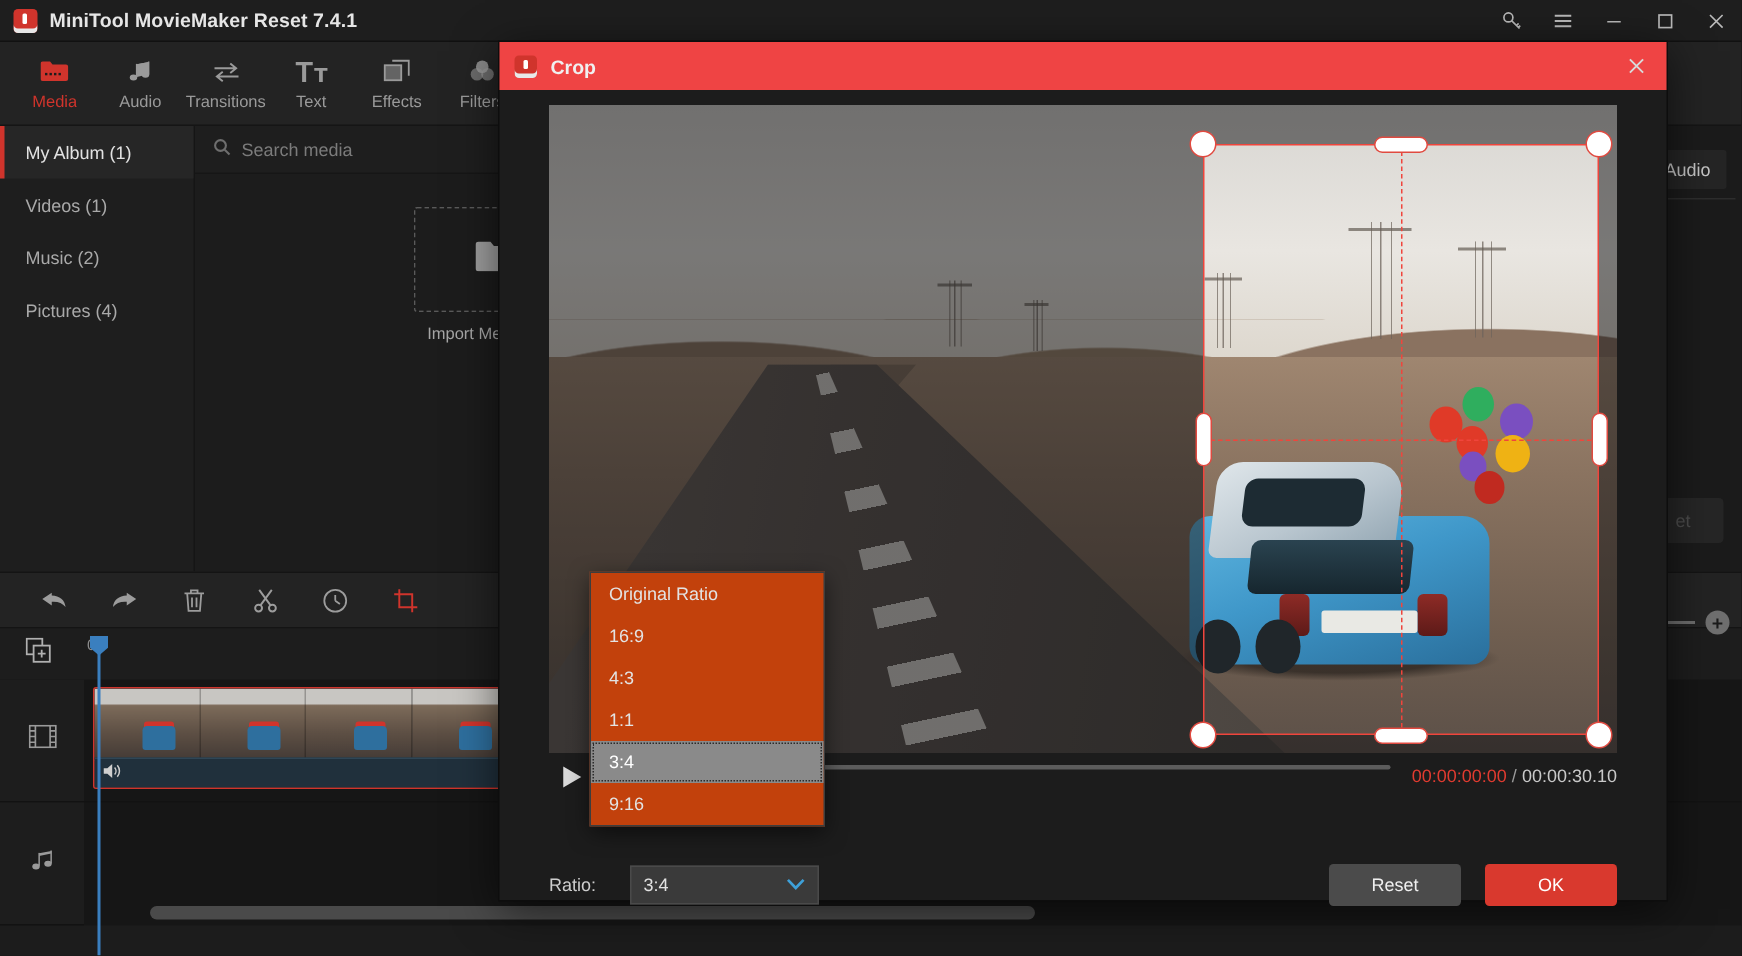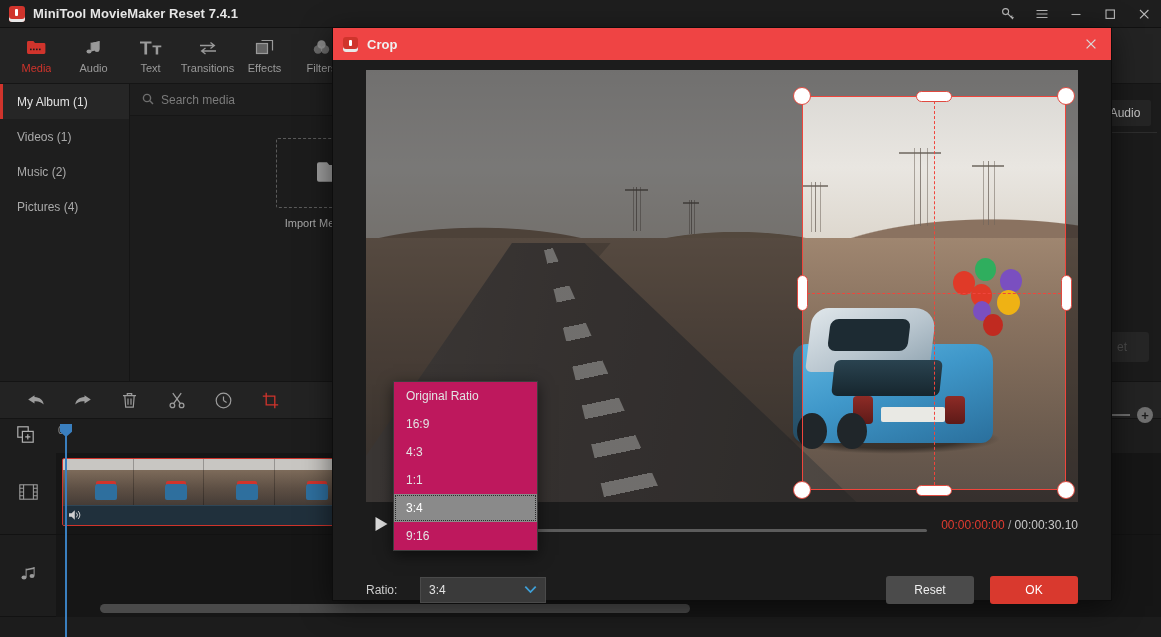--- a/index.html
+++ b/index.html
@@ -336,22 +336,22 @@
     position:absolute; width:36px; height:11px; border-radius:6px;
     background:#fff; border:1px solid #e04a40; z-index:16;
   }
   .hedge-v {
     position:absolute; width:11px; height:36px; border-radius:6px;
     background:#fff; border:1px solid #e04a40; z-index:16;
   }
 
   
   .cd-transport {
-    position:absolute; left:33px; top:470px; width:712px; height:34px;
-    display:flex; align-items:flex-end;
+    position:absolute; left:33px; top:482px; width:712px; height:34px;
+    display:flex; align-items:flex-start;
   }
   .play-btn {
     width:30px; display:flex; align-items:center; justify-content:center; color:#d9d9d9;
   }
   .prog {
     flex:1; height:3px; background:#5c5c5c; border-radius:2px; margin:0 14px 0 8px;
     position:relative;
   }
   .prog-knob {
     position:absolute; left:0; top:-3px; width:3px; height:9px; background:#d0d0d0;
@@ -375,22 +375,22 @@
   .cd-actions { margin-left:auto; display:flex; gap:16px; }
   .btn {
     width:88px; height:28px; border-radius:3px; display:flex; align-items:center;
     justify-content:center; font-size:12px;
   }
   .btn.reset { background:#4b4b4b; color:#efefef; }
   .btn.ok { background:#d9392e; color:#fff; }
 
   
   .ratio-dd {
-    position:absolute; left:60px; top:353px; width:145px;
-    background:#be185d; z-index:60; border:1px solid #3d3d3d;
+    position:absolute; left:60px; top:353px; width:157px;
+    background:#c2410c; z-index:60; border:1px solid #3d3d3d;
     box-shadow:0 4px 14px rgba(0,0,0,.55);
   }
   .dd-item {
     height:28px; display:flex; align-items:center; padding-left:12px;
     color:#e3e3e3; font-size:12px;
   }
   .dd-item.sel { background:#8a8a8a; color:#fff; outline:1px dotted #2b2b2b; outline-offset:-2px; }
 </style>
 </head>
 <body>
@@ -453,35 +453,35 @@
           <rect x="5.6" y="3.6" width="1" height="8.6"></rect>
             <rect x="13.6" y="2" width="1" height="8.6"></rect>
           <ellipse cx="4" cy="12.6" rx="2.5" ry="2"></ellipse>
             <ellipse cx="12" cy="10.9" rx="2.5" ry="2"></ellipse>
         </svg>
       </div>
       <div class="lbl">Audio</div>
     </div>
     <div class="rtab">
       <div class="glyph">
+        <svg width="20" height="16" viewBox="0 0 20 16" fill="none" stroke="currentColor" stroke-width="1.3">
+          <path d="M2 5.5h14M12.5 2.4 16.4 5.5 12.5 8.6"></path>
+          <path d="M18 11h-14M7.5 7.9 3.6 11l3.9 3.1"></path>
+        </svg>
+      </div>
+      <div class="lbl">Transitions</div>
+    </div>
+    <div class="rtab">
+      <div class="glyph">
         <svg width="22" height="16" viewBox="0 0 22 16" fill="currentColor">
           <path d="M0 1.4h11.5v2.1H7.1V14.6H4.4V3.5H0Z"></path>
           <path d="M12.5 5.4h8.8v1.8h-3.1v7.4h-2.5V7.2h-3.2Z"></path>
         </svg>
       </div>
       <div class="lbl">Text</div>
-    </div>
-    <div class="rtab">
-      <div class="glyph">
-        <svg width="20" height="16" viewBox="0 0 20 16" fill="none" stroke="currentColor" stroke-width="1.3">
-          <path d="M2 5.5h14M12.5 2.4 16.4 5.5 12.5 8.6"></path>
-          <path d="M18 11h-14M7.5 7.9 3.6 11l3.9 3.1"></path>
-        </svg>
-      </div>
-      <div class="lbl">Transitions</div>
     </div>
     <div class="rtab">
       <div class="glyph">
         <svg width="19" height="17" viewBox="0 0 19 17" fill="none" stroke="currentColor" stroke-width="1.2">
           <path d="M6.5 1.5h11v10"></path>
             <rect x="1.5" y="4.5" width="11" height="10" fill="currentColor" fill-opacity=".55"></rect>
         </svg>
       </div>
       <div class="lbl">Effects</div>
     </div>

